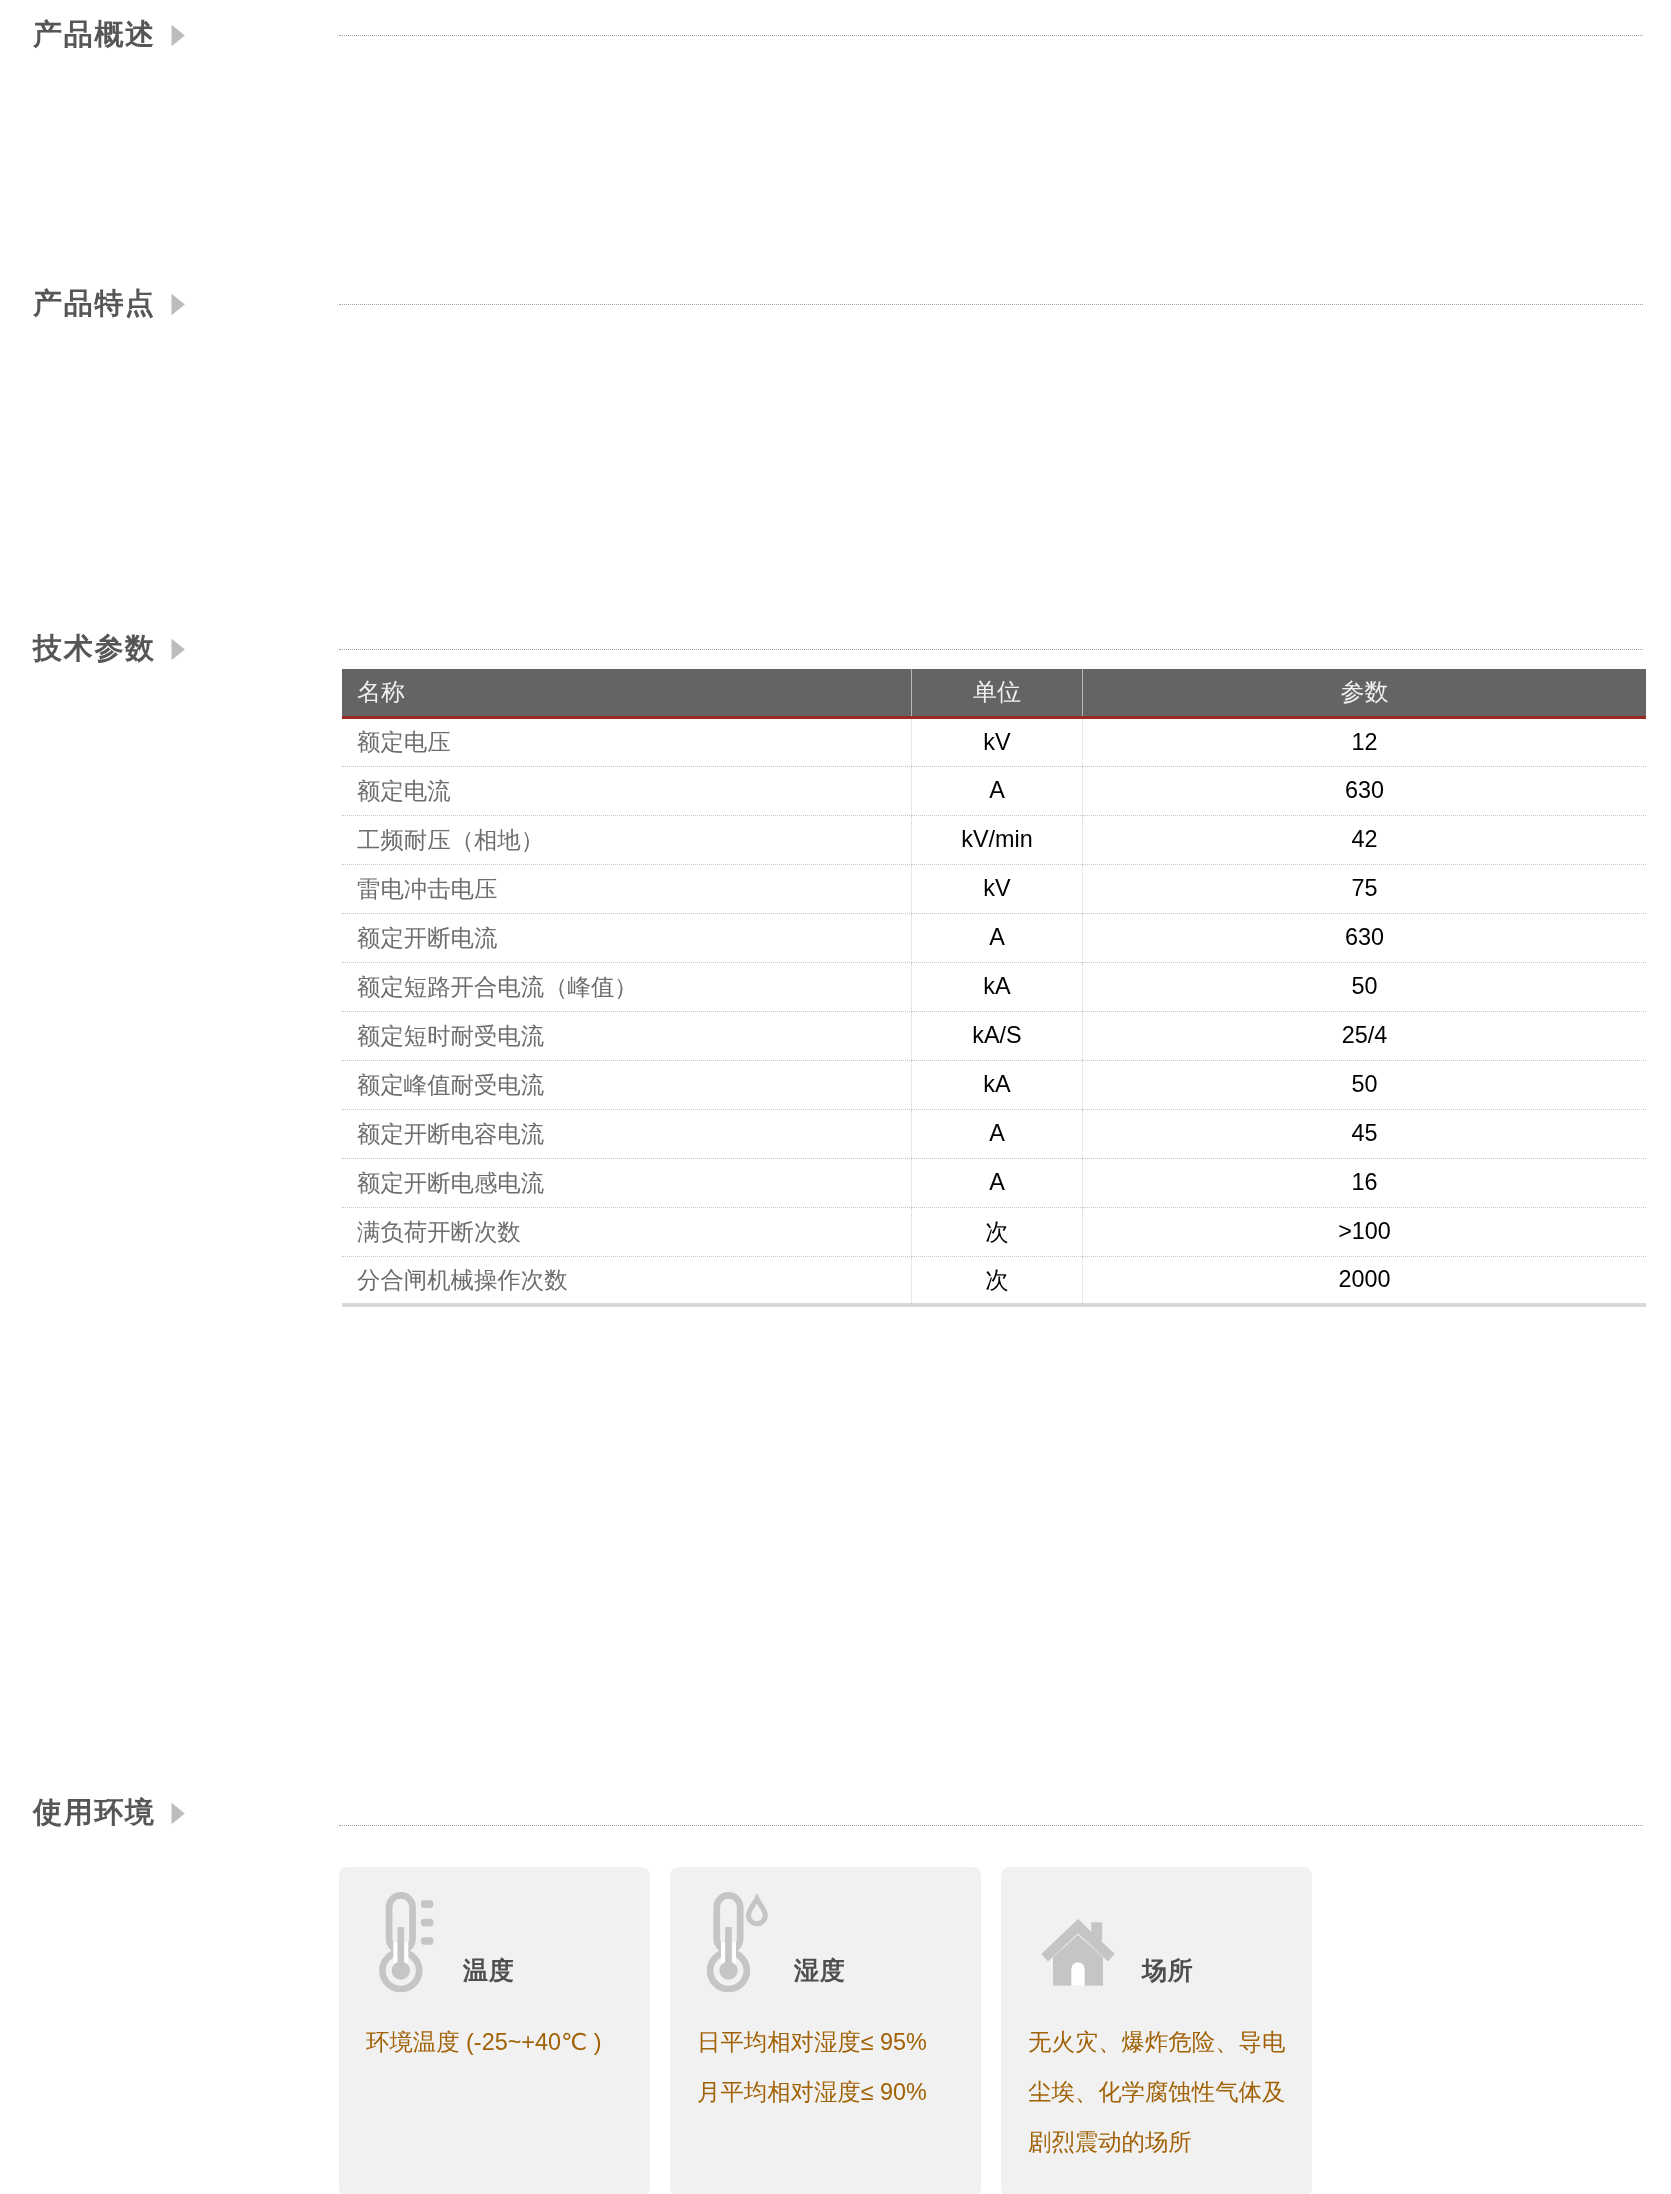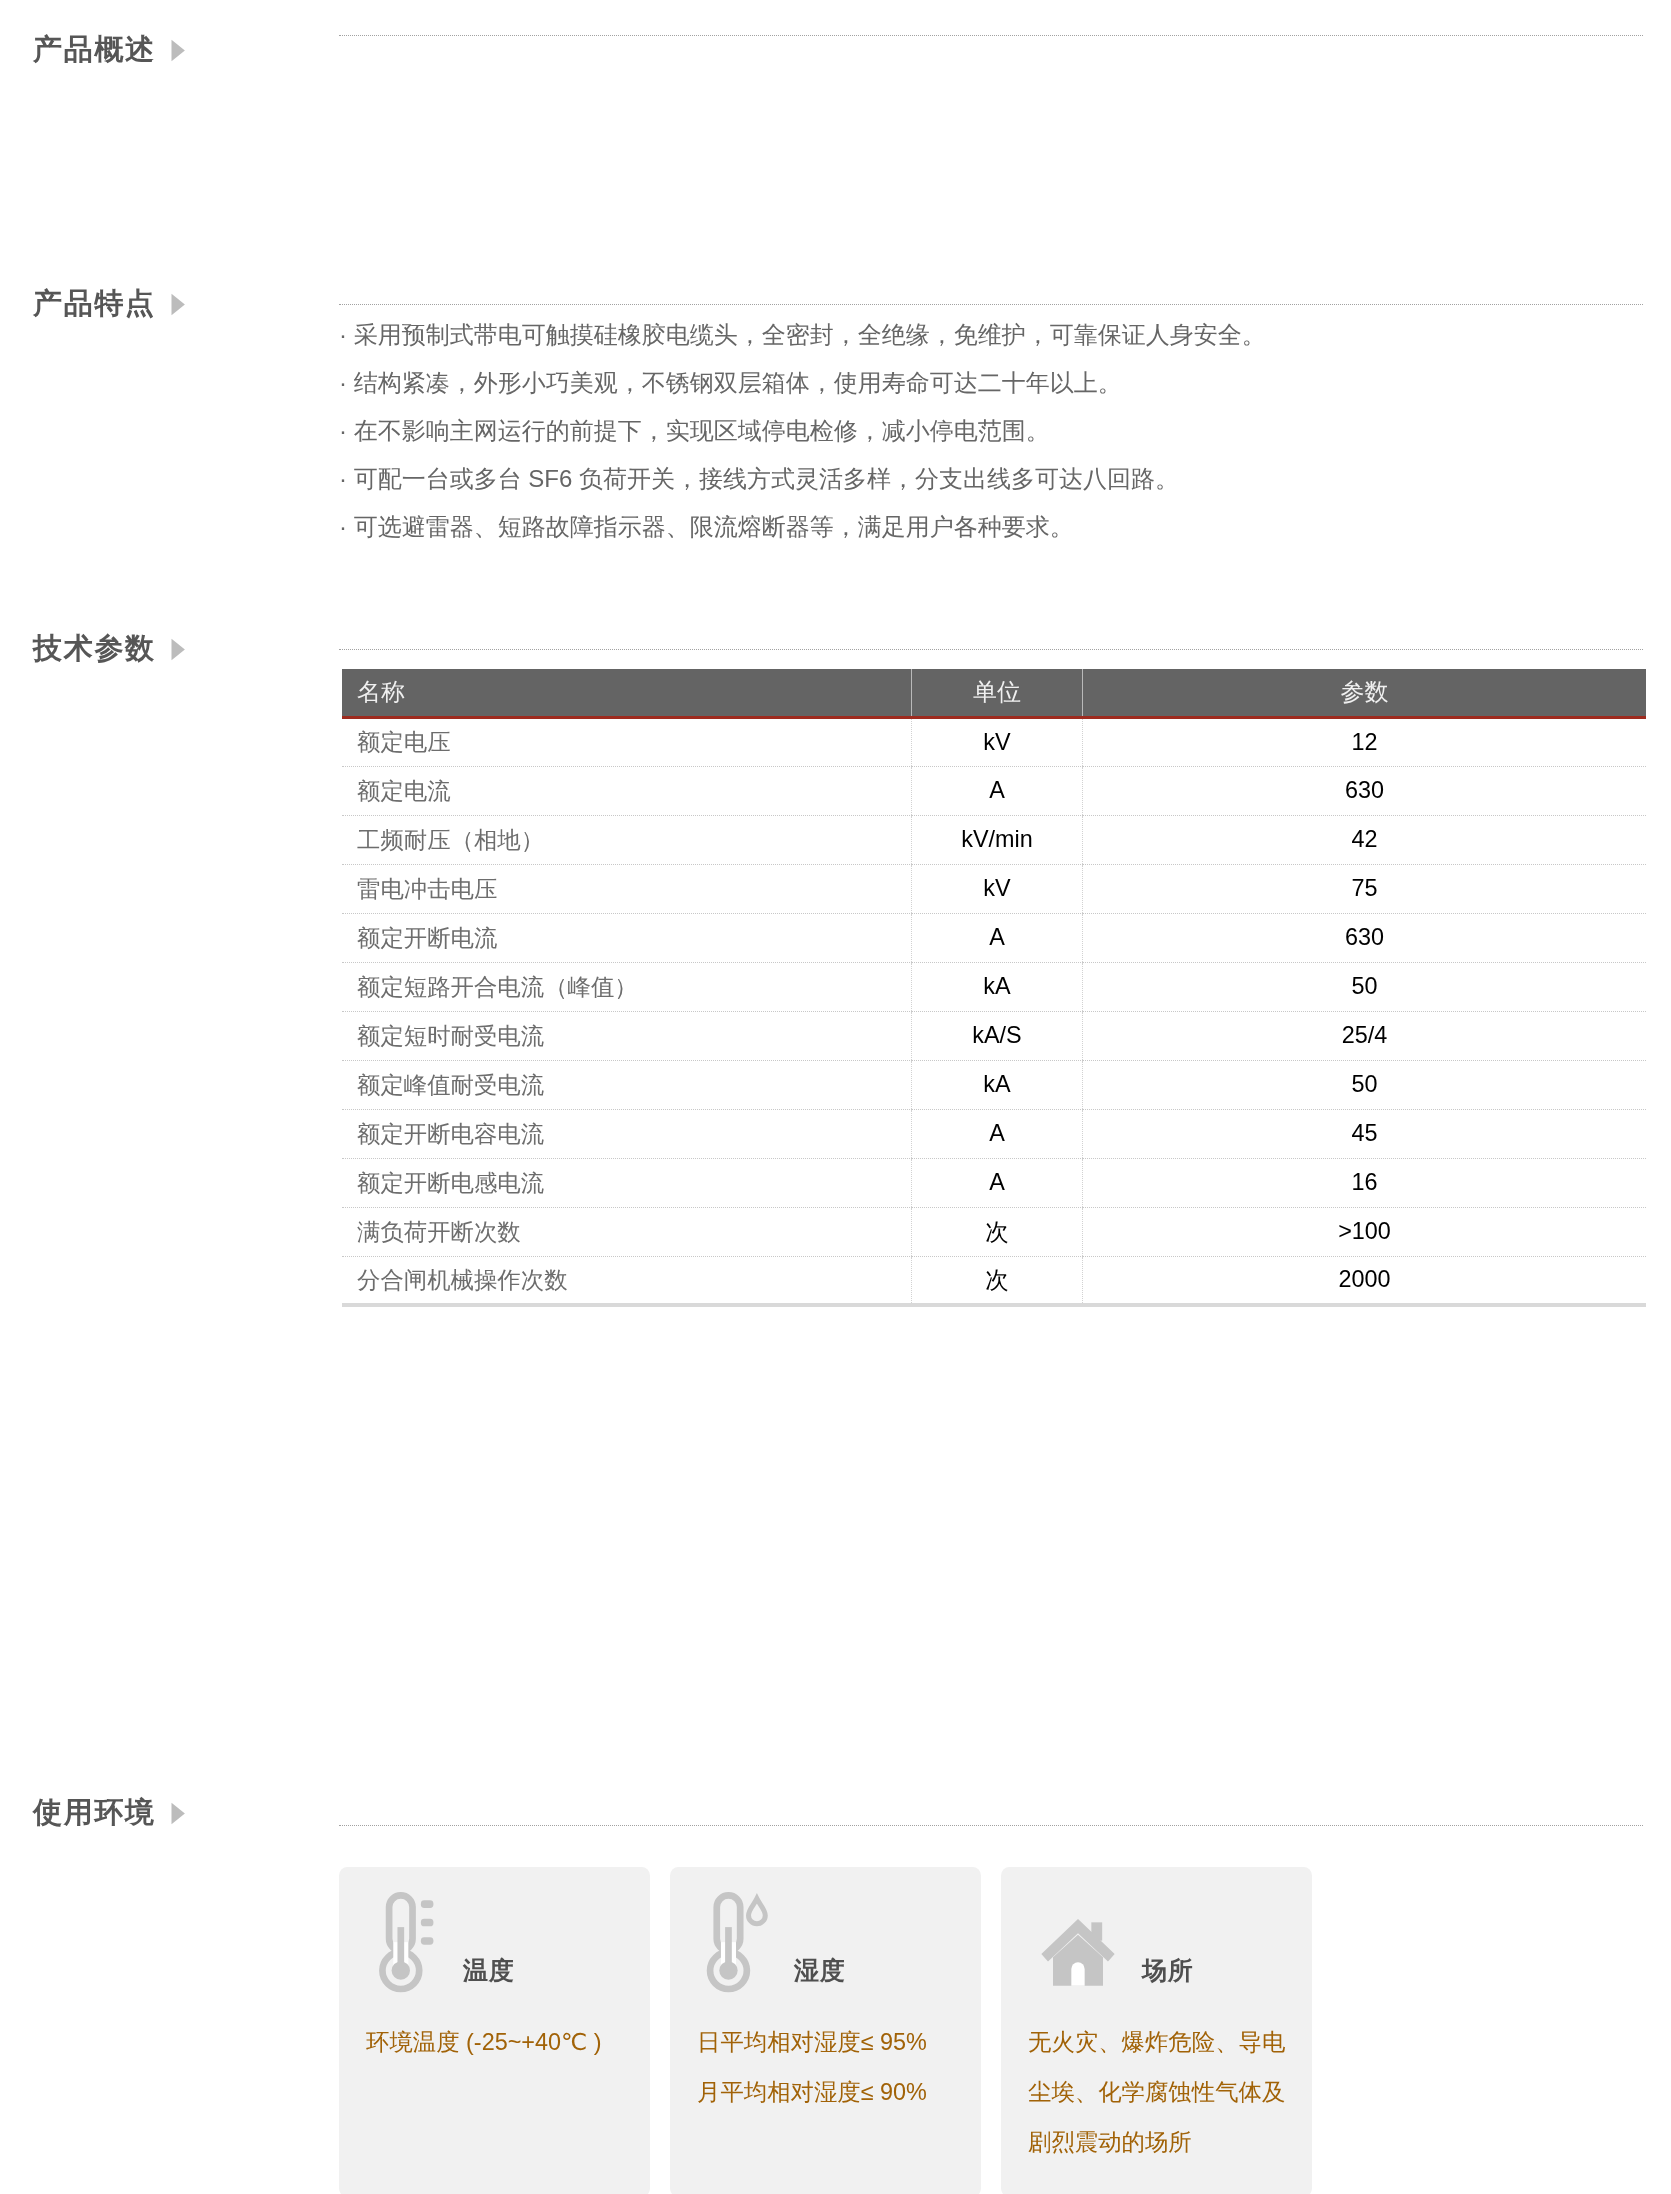--- a/index.html
+++ b/index.html
@@ -47,46 +47,39 @@
   .card-label { font-size:25px; font-weight:bold; color:#4f4f4f; margin-bottom:6.7px; letter-spacing:0.8px; }
   .card-desc { position:absolute; left:27px; top:150px; right:20px;
     font-size:23.4px; line-height:50px; color:#a16207; white-space:pre-line; }
   .icon svg { display:block; }
 </style>
 </head>
 <body>
 
 <div id="page">
 
-  <div class="sec-title" style="top:30px;">
+  <div class="sec-title" style="top:15px;">
     <span class="txt">产品概述</span>
     <span class="chev icon">
       <svg width="18.4" height="25" viewBox="0 0 22 30">
           <path d="M3 2 L19 15 L3 28 Z" fill="#bcbcbc"></path>
         </svg>
     </span>
   </div>
   <div class="dotline" style="top:35px;"></div>
 
   <div class="sec-title" style="top:284px;">
     <span class="txt">产品特点</span>
     <span class="chev icon">
       <svg width="18.4" height="25" viewBox="0 0 22 30">
           <path d="M3 2 L19 15 L3 28 Z" fill="#bcbcbc"></path>
         </svg>
     </span>
   </div>
   <div class="dotline" style="top:304px;"></div>
-  <ul class="features">
-    <li>· 采用预制式带电可触摸硅橡胶电缆头，全密封，全绝缘，免维护，可靠保证人身安全。</li>
-    <li>· 结构紧凑，外形小巧美观，不锈钢双层箱体，使用寿命可达二十年以上。</li>
-    <li>· 在不影响主网运行的前提下，实现区域停电检修，减小停电范围。</li>
-    <li>· 可配一台或多台 SF6 负荷开关，接线方式灵活多样，分支出线多可达八回路。</li>
-    <li>· 可选避雷器、短路故障指示器、限流熔断器等，满足用户各种要求。</li>
-  </ul>
 
   <div class="sec-title" style="top:629px;justify-content:center;">
     <span class="txt">技术参数</span>
     <span class="chev icon">
       <svg width="18.4" height="25" viewBox="0 0 22 30">
           <path d="M3 2 L19 15 L3 28 Z" fill="#bcbcbc"></path>
         </svg>
     </span>
   </div>
   <div class="dotline" style="top:649px;"></div>

